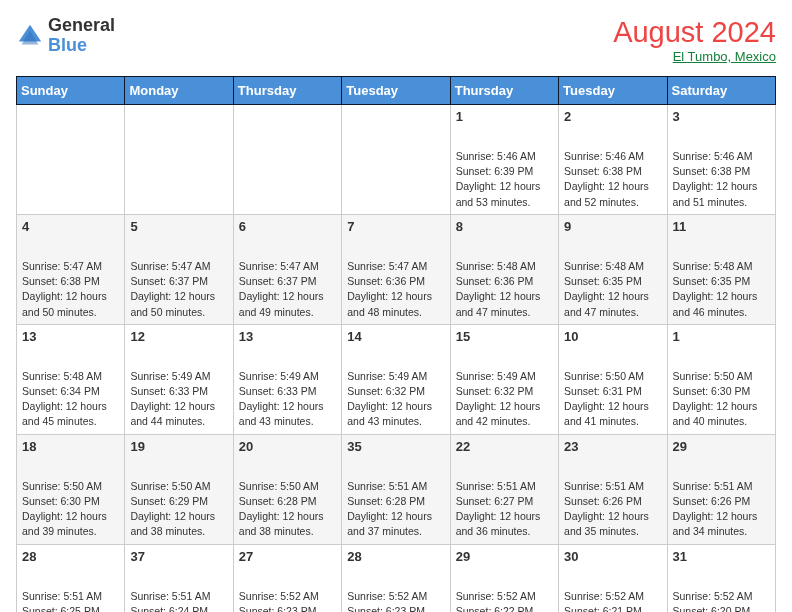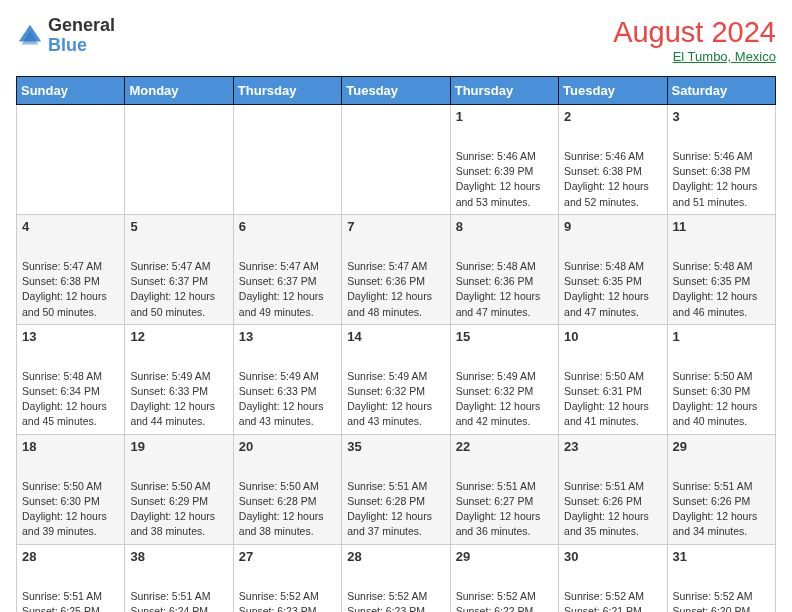--- a/index.html
+++ b/index.html
@@ -304,21 +304,21 @@
       </tr>
       <tr>
         <td>
           <span class="day-num">28</span>
           <div class="day-info" style="white-space: pre-line;">Sunrise: 5:51 AM
 Sunset: 6:25 PM
 Daylight: 12 hours
 and 33 minutes.</div>
         </td>
         <td>
-          <span class="day-num">38</span>
+          <span class="day-num">37</span>
           <div class="day-info" style="white-space: pre-line;">Sunrise: 5:51 AM
 Sunset: 6:24 PM
 Daylight: 12 hours
 and 32 minutes.</div>
         </td>
         <td>
           <span class="day-num">27</span>
           <div class="day-info" style="white-space: pre-line;">Sunrise: 5:52 AM
 Sunset: 6:23 PM
 Daylight: 12 hours

